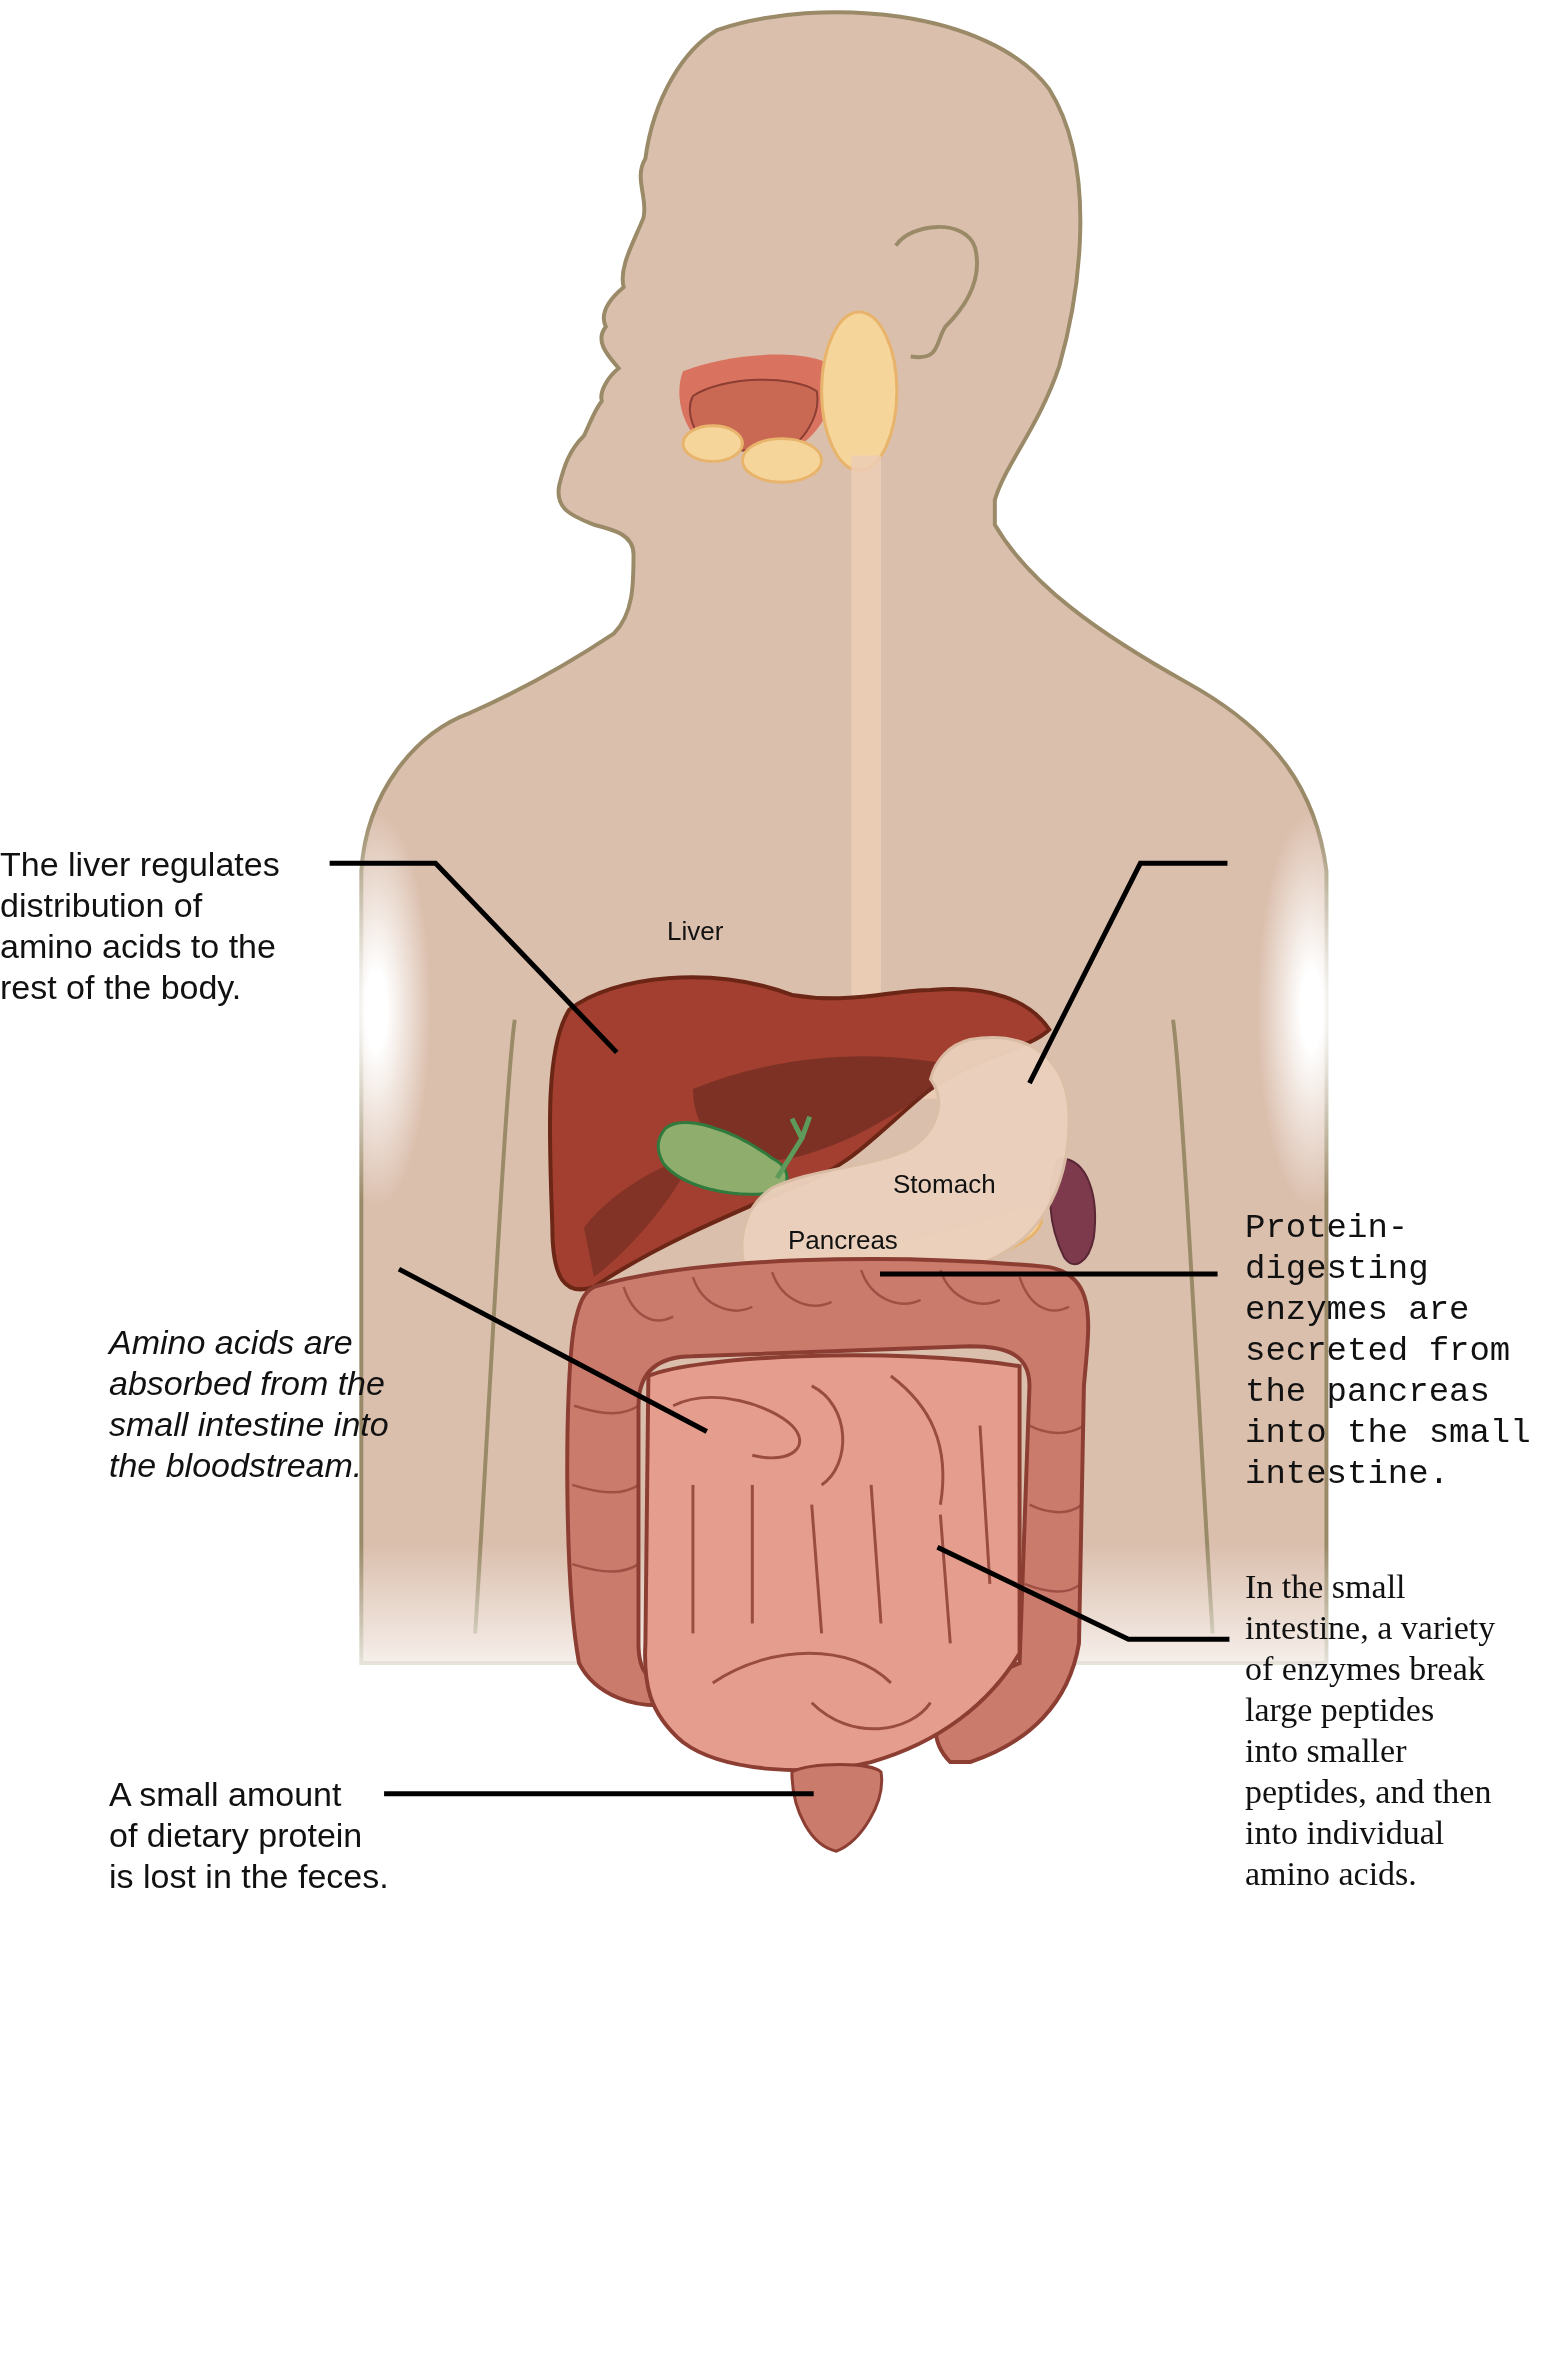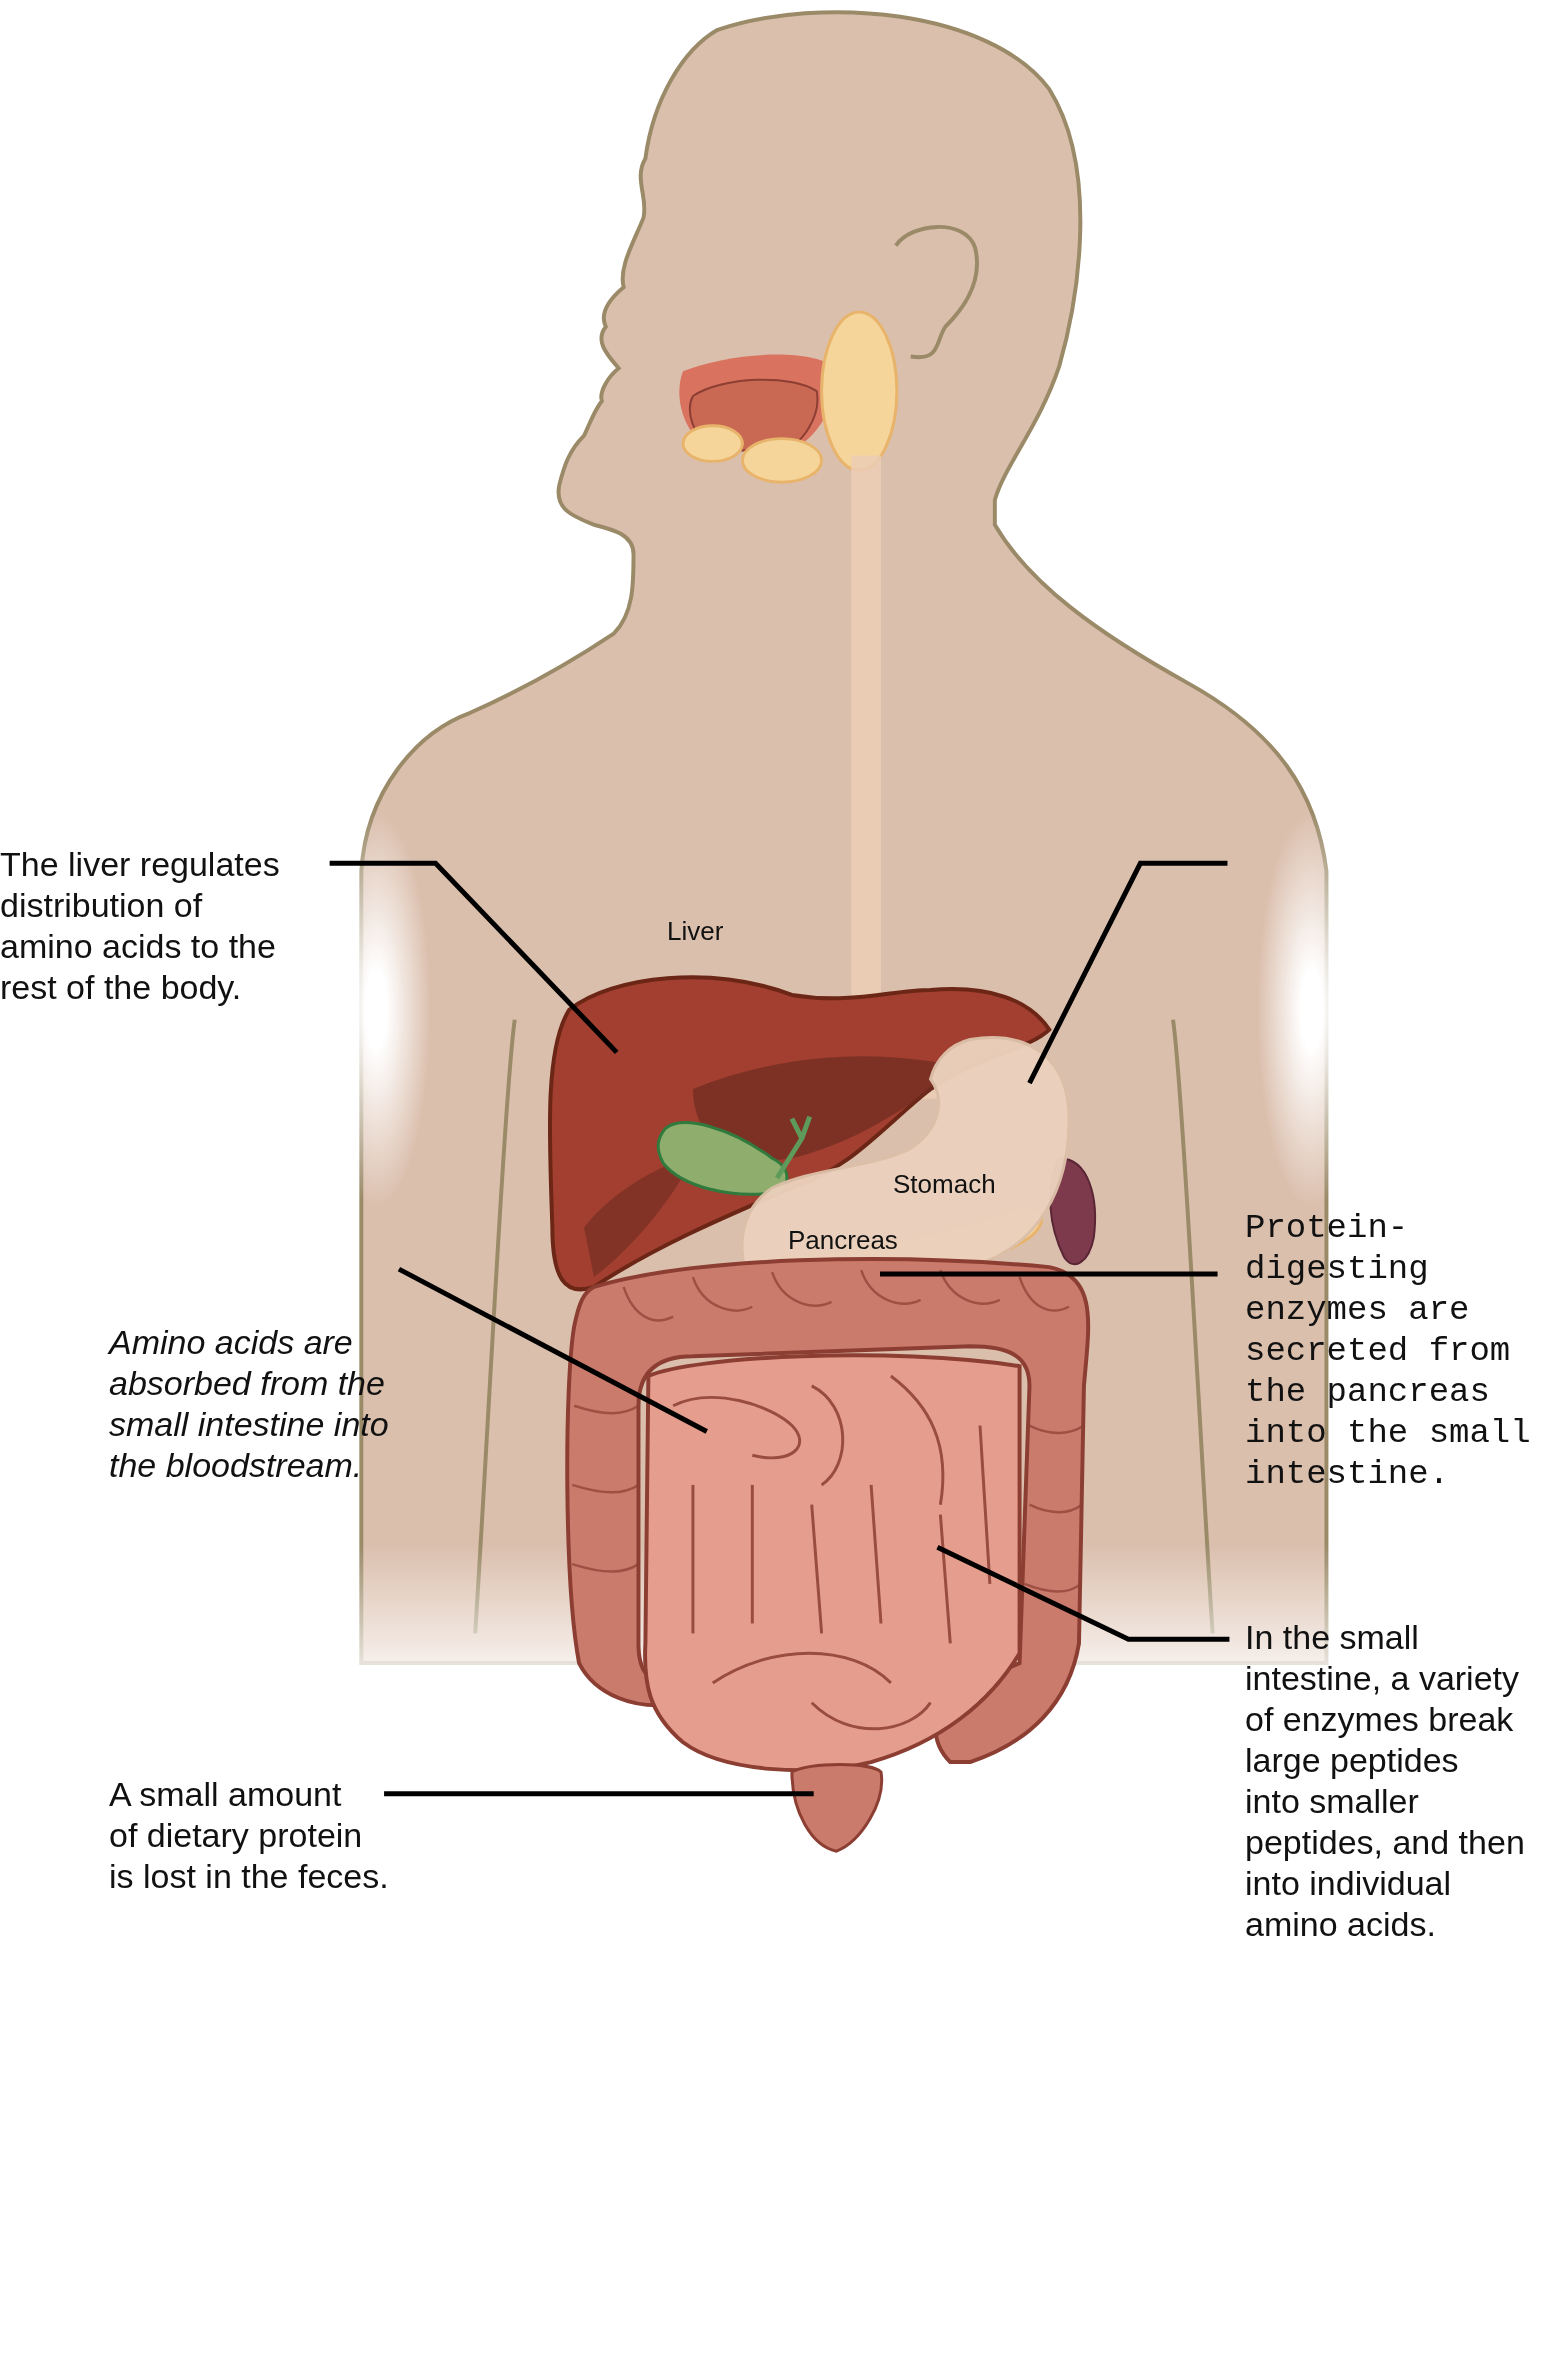--- a/index.html
+++ b/index.html
@@ -198,21 +198,21 @@
   <div class="label" style="left:109px; top:1322px;font-style:italic;">Amino acids are
 absorbed from the
 small intestine into
 the bloodstream.</div>
   <div class="label" style="left:1245px; top:1208px;font-family:Liberation Mono, monospace;">Protein-digesting
 enzymes are
 secreted from
 the pancreas
 into the small
 intestine.</div>
-  <div class="label" style="left:1245px; top:1617px;">In the small
+  <div class="label" style="left:1245px; top:1566px;font-family:Liberation Serif, serif;">In the small
 intestine, a variety
 of enzymes break
 large peptides
 into smaller
 peptides, and then
 into individual
 amino acids.</div>
   <div class="label" style="left:109px; top:1774px;">A small amount
 of dietary protein
 is lost in the feces.</div>

